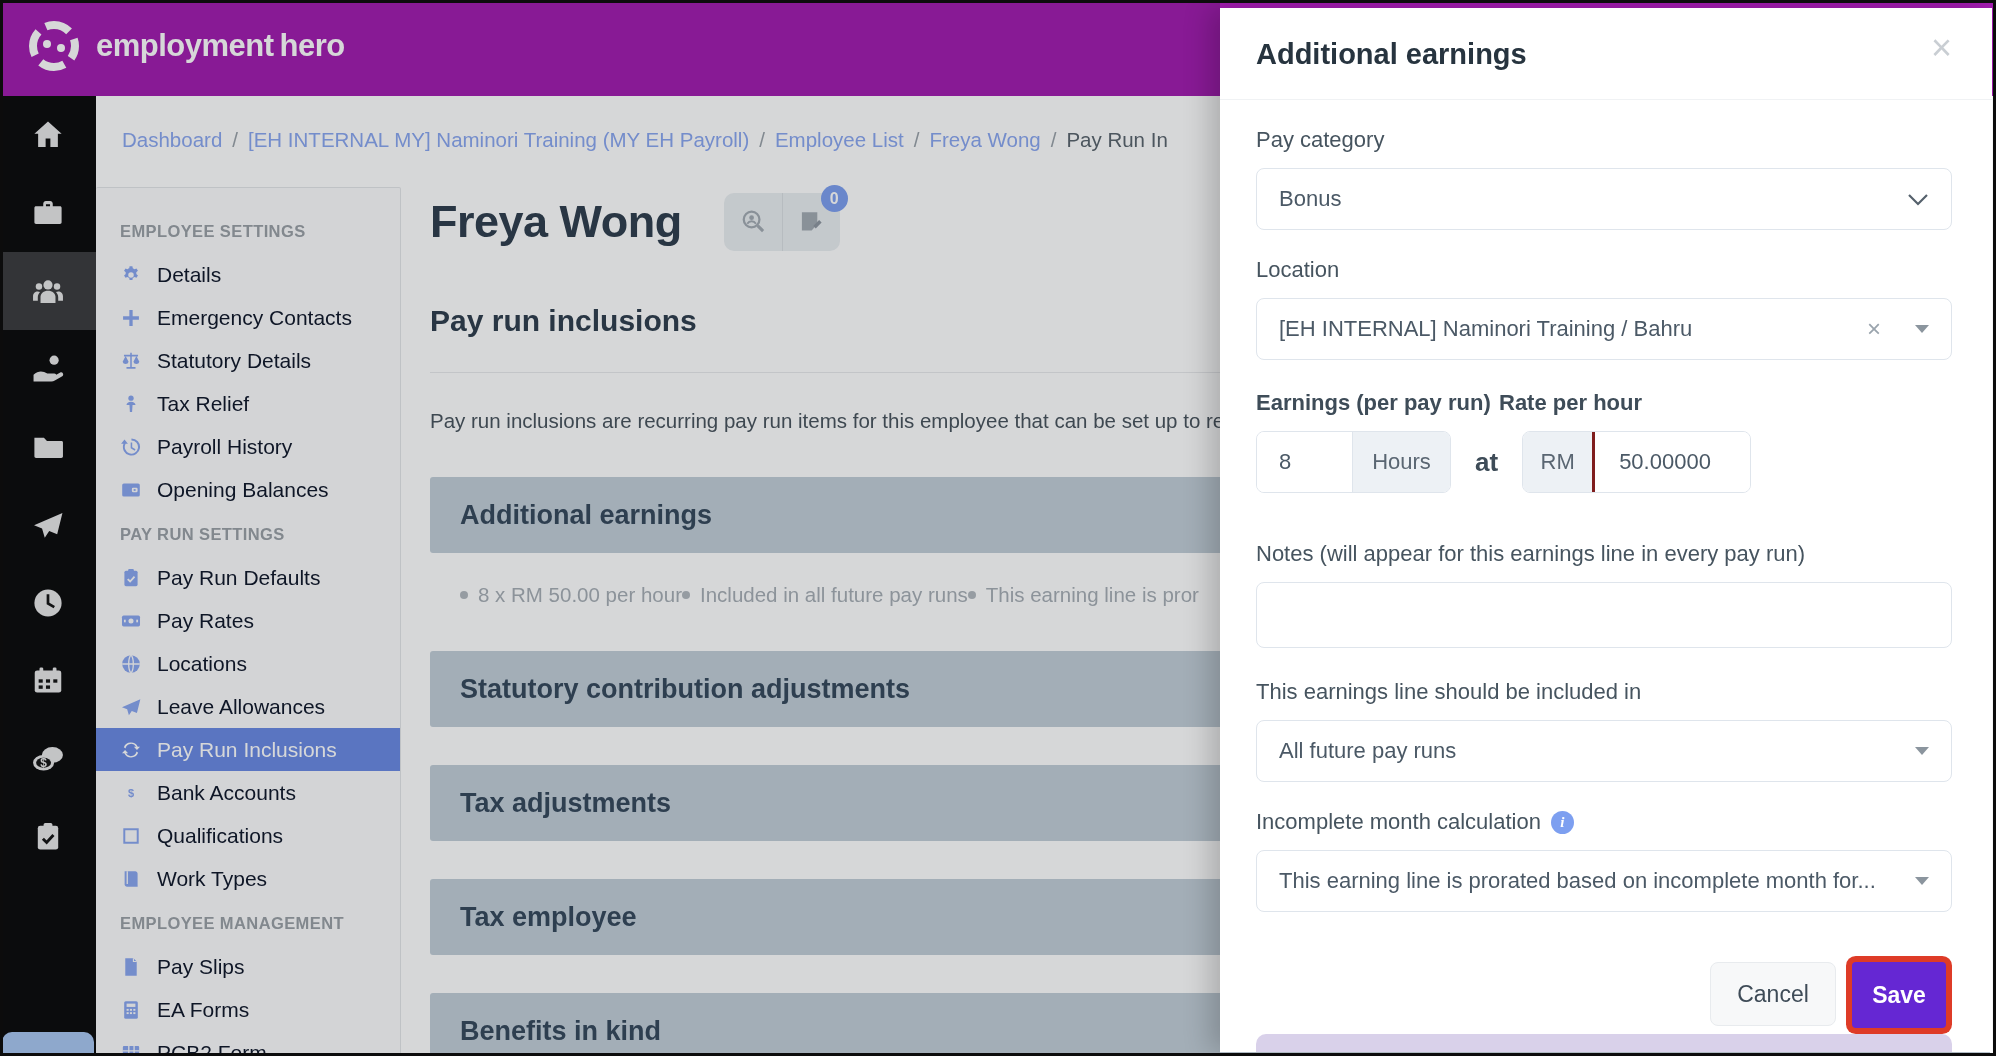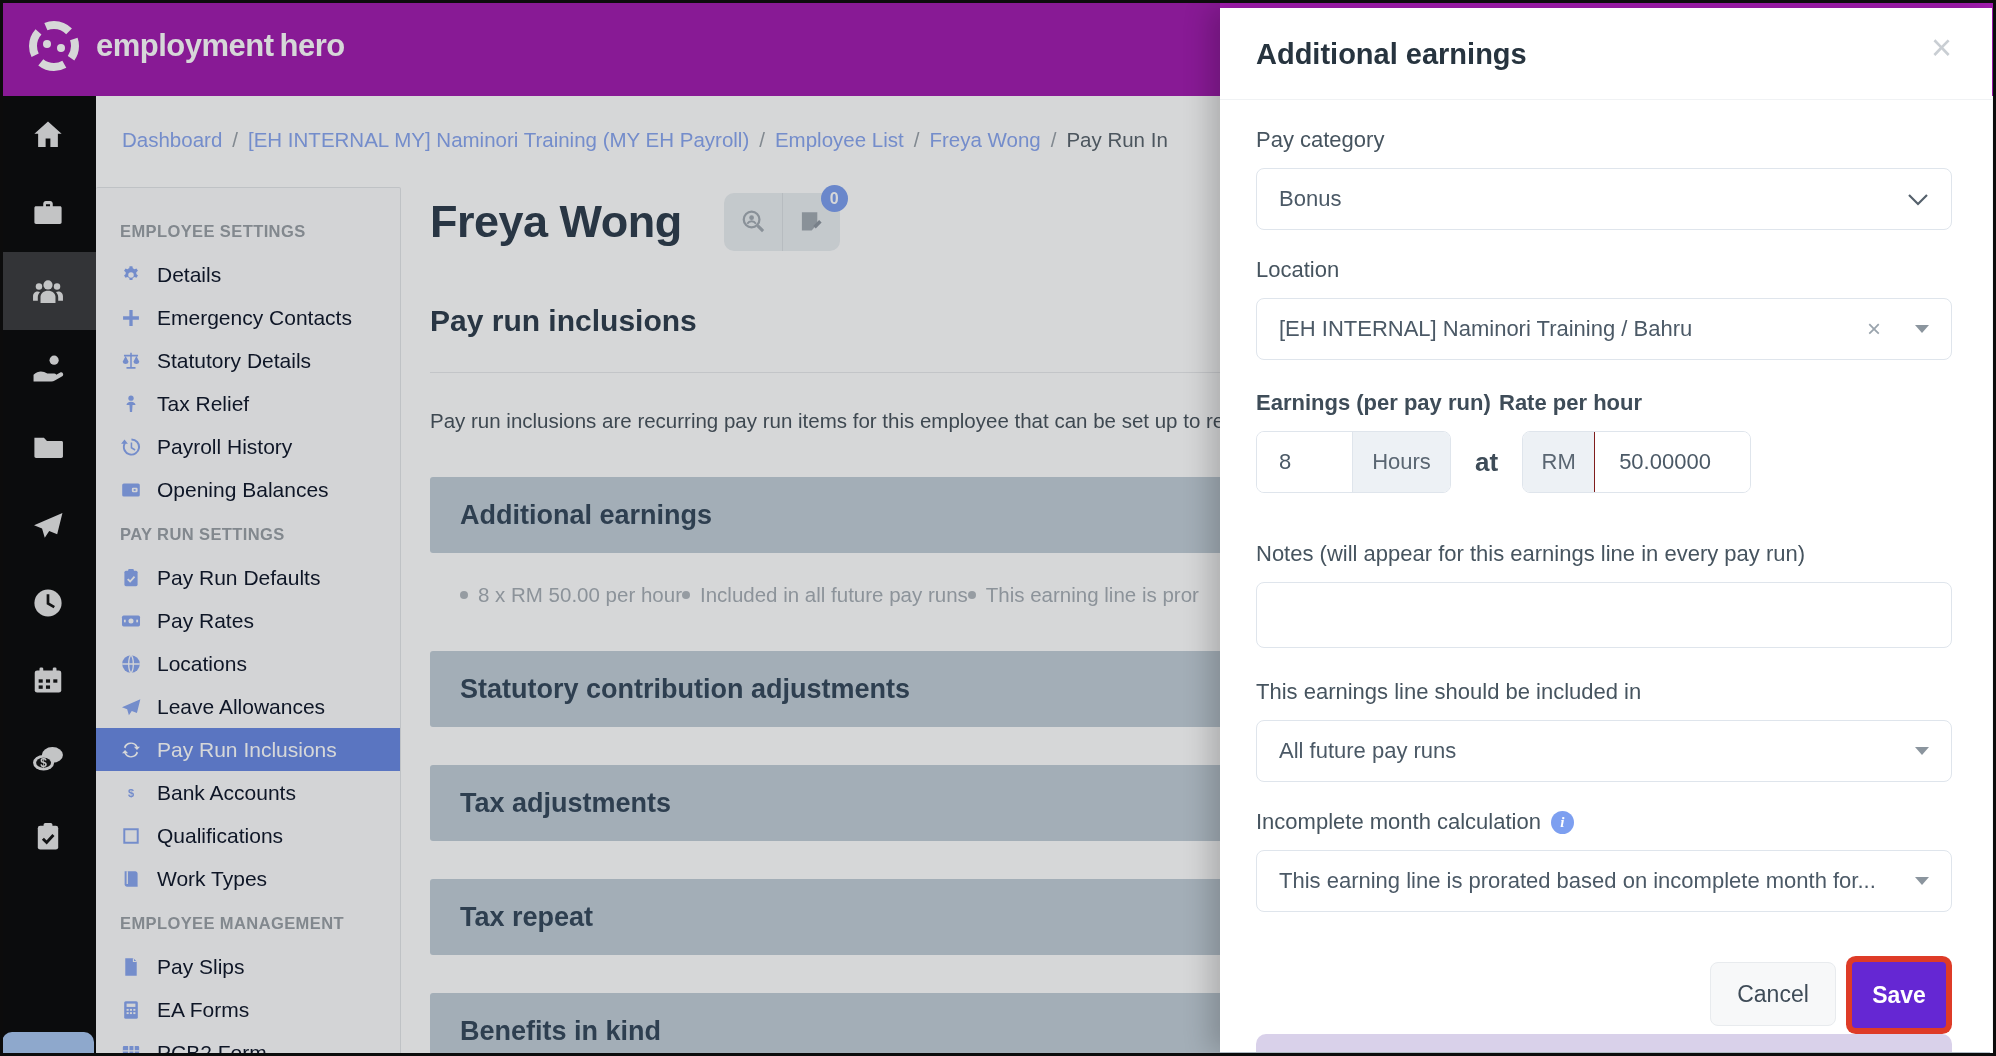--- a/index.html
+++ b/index.html
@@ -67,21 +67,21 @@
   .caret{width:0;height:0;border-left:7px solid transparent;border-right:7px solid transparent;border-top:8px solid #8b959e;}
   .clear-x{color:#9aa4ad;font-size:24px;margin-right:34px;}
   .cols-labels{display:flex;margin:30px 0 15px;}
   .cols-labels .l1{width:243px;font-size:22px;font-weight:600;color:#3e4c58;}
   .cols-labels .l2{font-size:22px;font-weight:600;color:#3e4c58;}
   .ctrl-row{display:flex;align-items:center;}
   .igroup{display:flex;height:62px;border:1px solid #dfe5ec;border-radius:8px;overflow:hidden;background:#fff;}
   .igroup input{border:none;outline:none;font-size:22px;color:#4b5966;padding:0 0 0 22px;min-width:0;}
   .addon{background:#edf1f5;display:flex;align-items:center;justify-content:center;font-size:22px;color:#5a6672;}
   .addon.right{border-left:1px solid #dfe5ec;}
-  .addon.left{border-right:1px solid #7f1d1d;}
+  .addon.left{border-right:3px solid #7f1d1d;}
   .at-label{margin:0 24px;font-size:26px;font-weight:600;color:#3e4c58;}
   textarea.notes{width:100%;height:66px;border:1px solid #dfe5ec;border-radius:8px;resize:none;font-size:21px;color:#4b5966;padding:12px 18px;outline:none;}
   .info-dot{width:23px;height:23px;border-radius:50%;background:#7d9ff0;color:#fff;font-size:15px;font-weight:700;font-family:"Liberation Serif",serif;font-style:italic;display:inline-flex;align-items:center;justify-content:center;margin-left:10px;cursor:pointer;}
   .modal-footer{display:flex;justify-content:flex-end;gap:16px;margin-top:50px;padding-right:2px;}
   .btn-cancel{width:126px;height:64px;background:#f7f8f9;border:1px solid #e8ebee;border-radius:8px;font-size:23px;color:#3e4b57;cursor:pointer;}
   .btn-save{width:94px;height:66px;background:#6527d3;border:none;border-radius:4px;font-size:23px;font-weight:700;color:#fff;cursor:pointer;box-shadow:0 0 0 6px #de3b27;margin-right:4px;}
   .modal-banner{position:absolute;left:36px;right:40px;bottom:0;height:18px;background:#d9d1ea;border-radius:10px 10px 0 0;}
 </style>
 </head>
 <body>
@@ -355,21 +355,21 @@
               </div>
             </div>
           </div>
           <div class="section-card">
             <div class="section-bar">Statutory contribution adjustments</div>
           </div>
           <div class="section-card">
             <div class="section-bar">Tax adjustments</div>
           </div>
           <div class="section-card">
-            <div class="section-bar">Tax repeat</div>
+            <div class="section-bar">Tax employee</div>
           </div>
           <div class="section-card">
             <div class="section-bar">Benefits in kind</div>
           </div>
         </div>
     </main>
   </div>
 
   <div class="chat-blob"></div>
   <div class="backdrop"></div>

